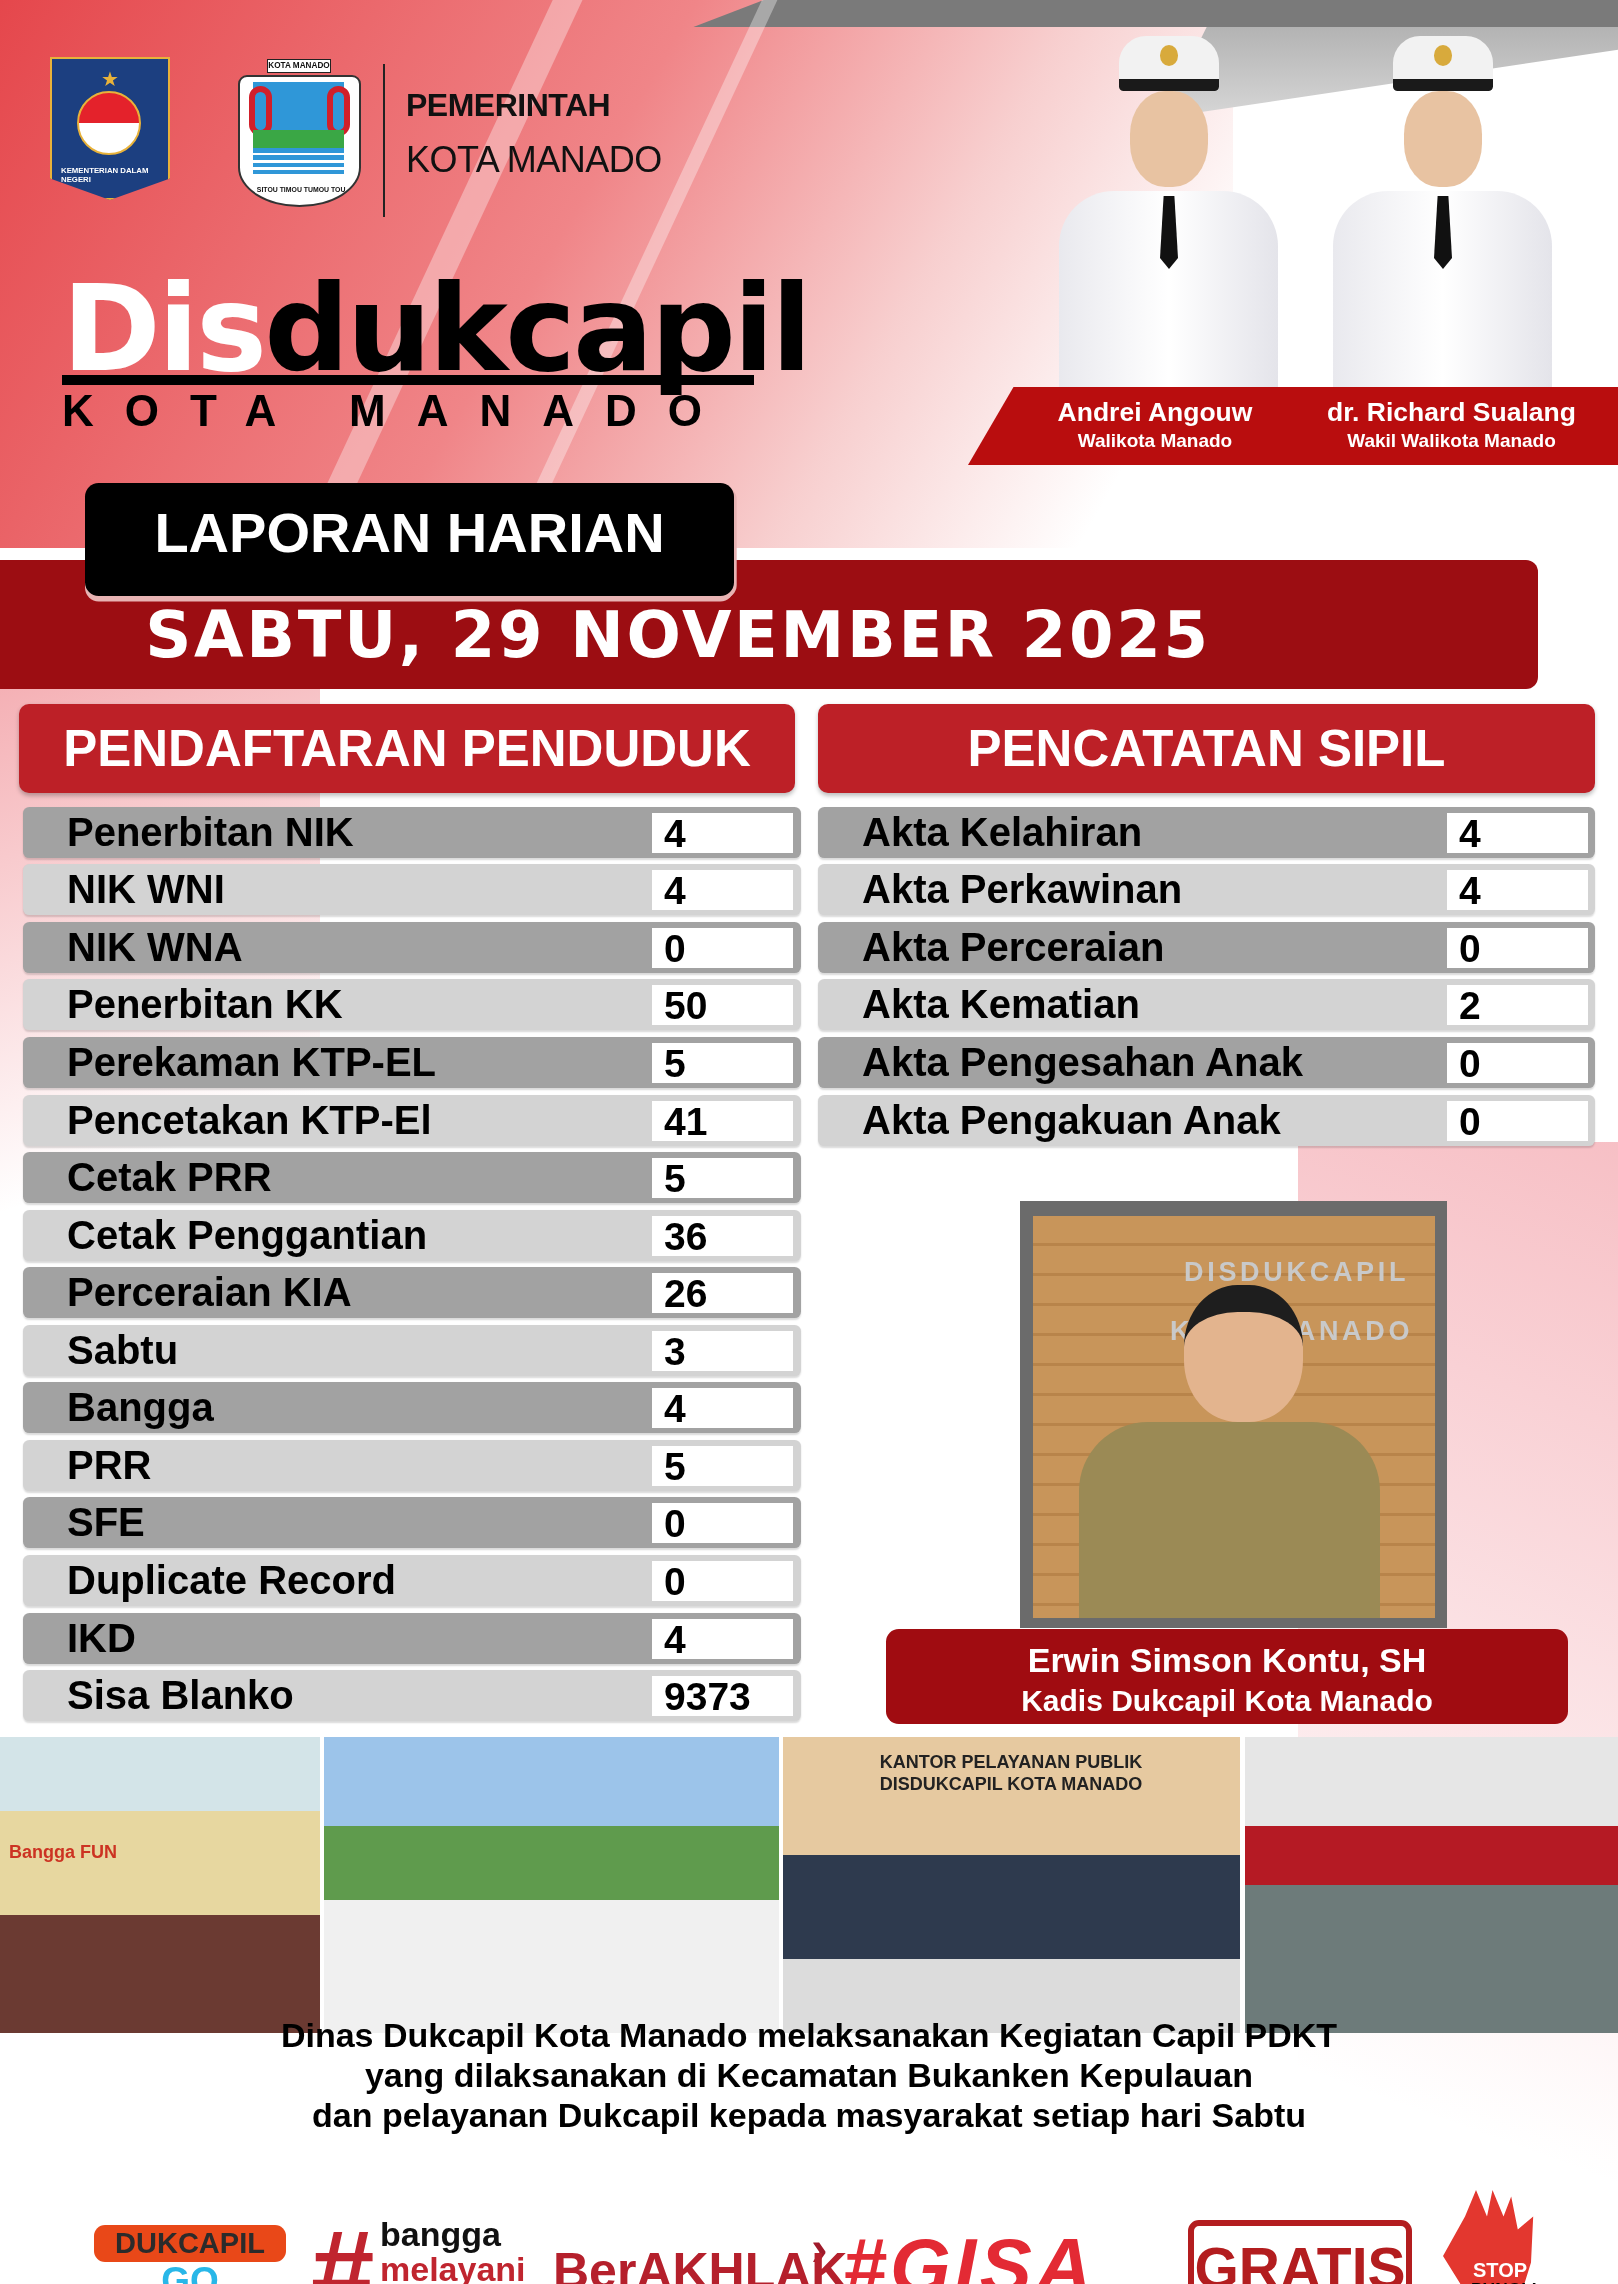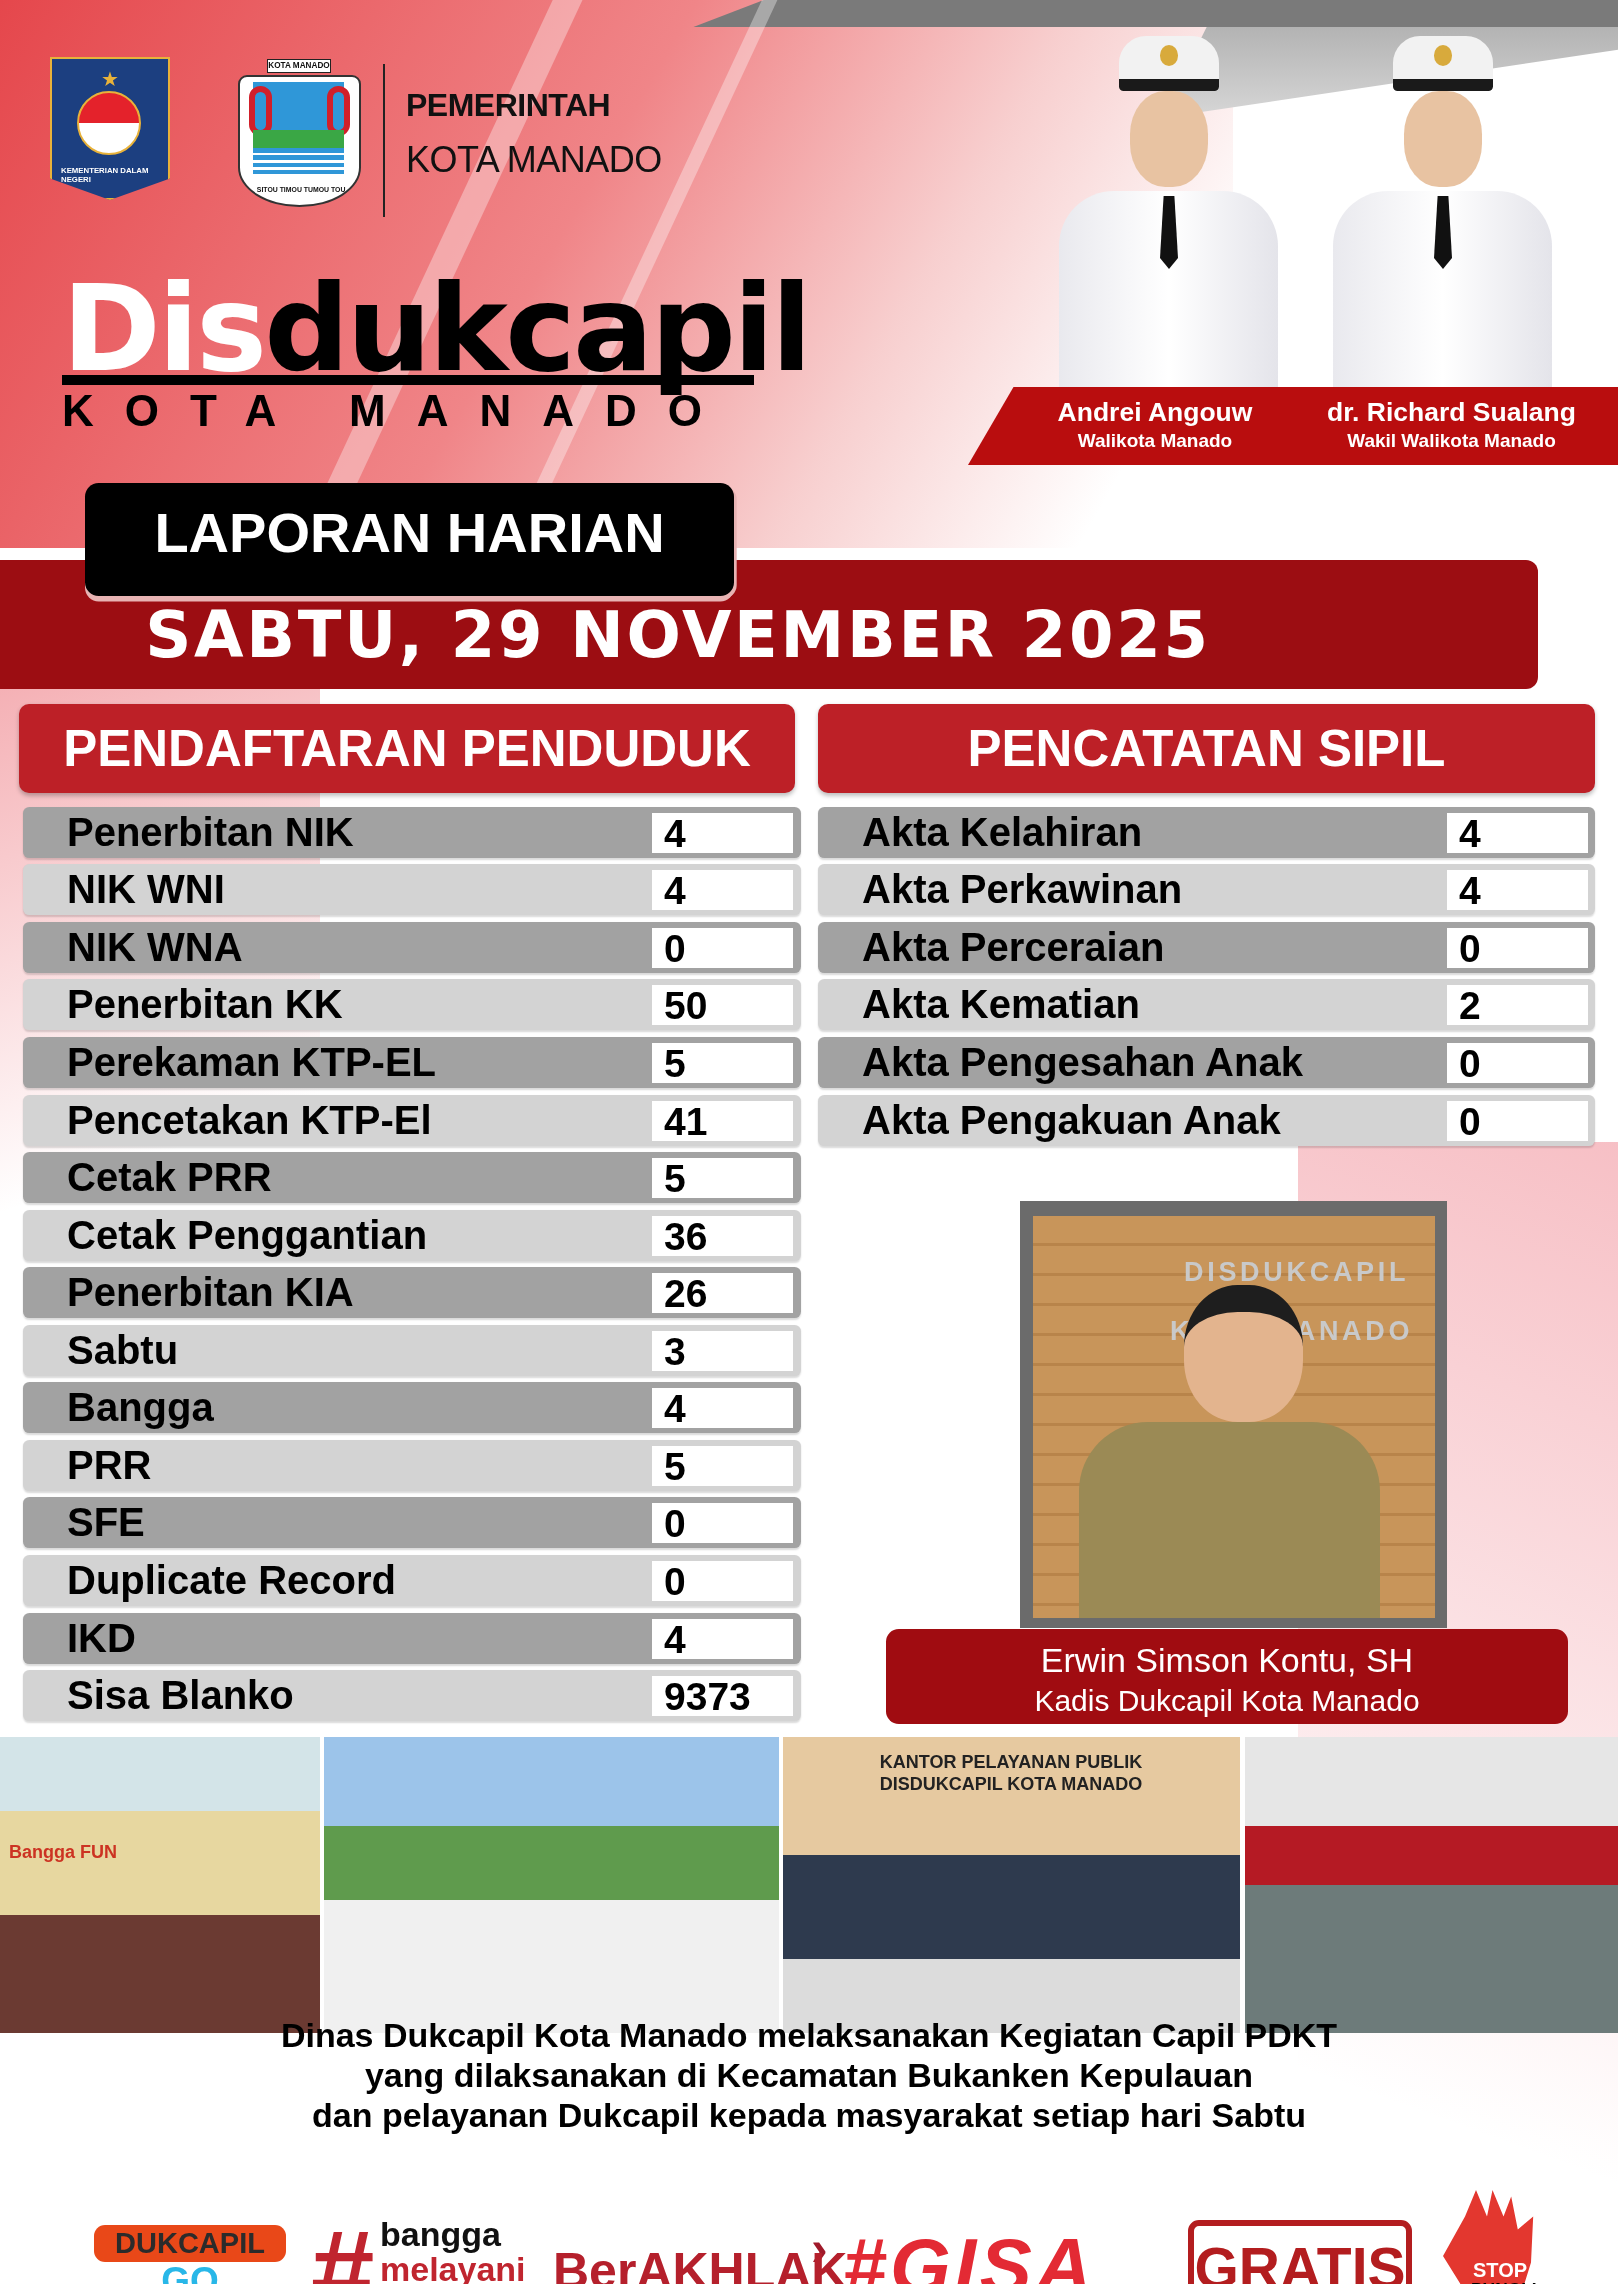--- a/index.html
+++ b/index.html
@@ -82,21 +82,21 @@
 
   
   .kadis-frame { position: absolute; left: 1020px; top: 1201px; width: 427px; height: 427px; background: #6b6b6b; }
   .kadis-photo { position: absolute; left: 1033px; top: 1216px; width: 402px; height: 402px; overflow: hidden;
     background: repeating-linear-gradient(180deg,#c8955a 0 27px,#b8844a 27px 30px); }
   .kadis-photo .sign1 { position: absolute; left: 151px; top: 41px; font-size: 27px; font-weight: bold; color: #c9c9c9; letter-spacing: 3.7px; }
   .kadis-photo .sign2 { position: absolute; left: 137px; top: 100px; font-size: 27px; font-weight: bold; color: #c9c9c9; letter-spacing: 3.7px; }
   .kadis-photo .head { position: absolute; left: 151px; top: 69px; width: 119px; height: 137px; background: #e3b48e; border-radius: 45%; border-top: 27px solid #1e1e1e; }
   .kadis-photo .torso { position: absolute; left: 46px; top: 206px; width: 301px; height: 219px; background: #9b8a55; border-radius: 69px 69px 0 0; }
   .kadis-caption { position: absolute; left: 886px; top: 1629px; width: 682px; height: 95px; background: #a00c11; border-radius: 12.8px;
-    text-align: center; color: #fff; font-weight: normal; }
+    text-align: center; color: #fff; font-weight: bold; }
   .kadis-caption .n { font-size: 34px; margin-top: 12px; }
   .kadis-caption .r { font-size: 30px; margin-top: 3.7px; }
 
   
   .photo { position: absolute; top: 1737px; height: 296px; overflow: hidden; }
   .photo.p1 { left: 0; width: 320px; background: linear-gradient(180deg,#d3e4e8 0 25%, #e7d7a0 25% 60%, #6b3a32 60% 100%); }
   .photo.p2 { left: 324px; width: 455px; background: linear-gradient(180deg,#9cc4ea 0 30%, #5f9b4d 30% 55%, #f0f0f0 55% 100%); }
   .photo.p3 { left: 783px; width: 457px; background: linear-gradient(180deg,#e6c9a0 0 40%, #2e3a4e 40% 75%, #dcdcdc 75% 100%); }
   .photo.p4 { left: 1245px; width: 374px; background: linear-gradient(180deg,#e6e6e6 0 30%, #b51a24 30% 50%, #6d7b7a 50% 100%); }
   .photo .cap-text { position: absolute; font-weight: bold; color: #222; text-align: center; }
@@ -227,21 +227,21 @@
     </div>
     <div class="row dark" style="left: 23px; top: 1152px; width: 778px;">
       <span class="label">Cetak PRR</span>
       <span class="val" style="left: 629px; width: 141px;">5</span>
     </div>
     <div class="row light" style="left: 23px; top: 1210px; width: 778px;">
       <span class="label">Cetak Penggantian</span>
       <span class="val" style="left: 629px; width: 141px;">36</span>
     </div>
     <div class="row dark" style="left: 23px; top: 1267px; width: 778px;">
-      <span class="label">Penerbitan KIA</span>
+      <span class="label">Perceraian KIA</span>
       <span class="val" style="left: 629px; width: 141px;">26</span>
     </div>
     <div class="row light" style="left: 23px; top: 1325px; width: 778px;">
       <span class="label">Sabtu</span>
       <span class="val" style="left: 629px; width: 141px;">3</span>
     </div>
     <div class="row dark" style="left: 23px; top: 1382px; width: 778px;">
       <span class="label">Bangga</span>
       <span class="val" style="left: 629px; width: 141px;">4</span>
     </div>

